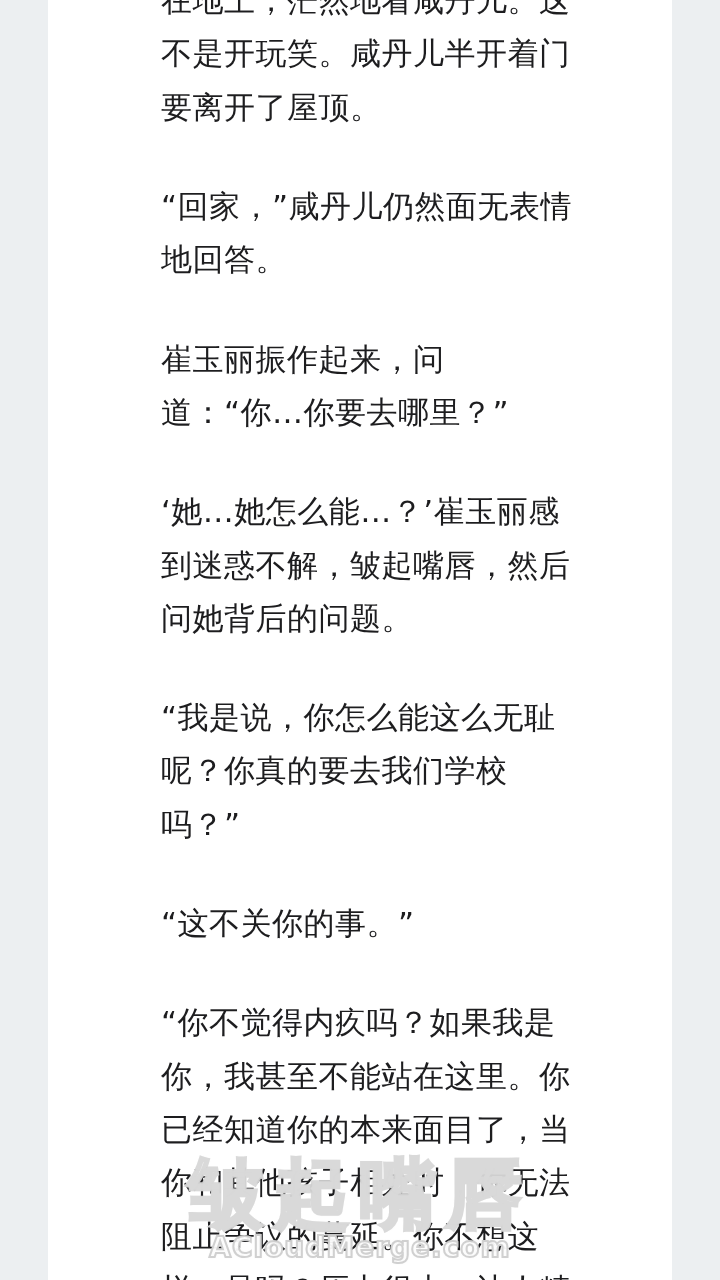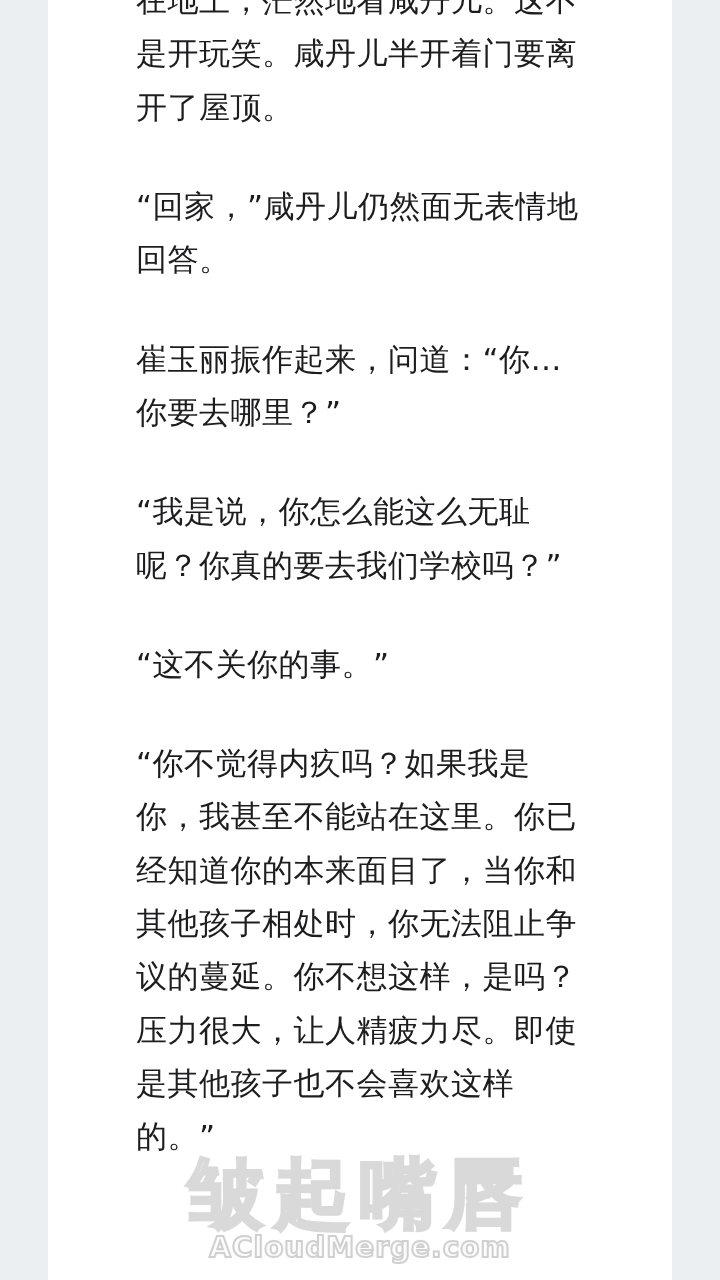--- a/index.html
+++ b/index.html
@@ -32,20 +32,21 @@
   .gutter.right { right: 0; }
 
   .reader {
     position: absolute;
     left: 48px;
     right: 48px;
     top: 0;
     bottom: 0;
     background: #ffffff;
     overflow: hidden;
+    padding-left: 25px;
   }
 
   .content {
     padding: 0 88px 0 88px;
     box-sizing: border-box;
     width: 100%;
   }
 
   p.para {
     margin: 0 0 46px 0;
@@ -99,20 +100,21 @@
 <div class="page">
 
   <div class="gutter left"></div>
   <div class="gutter right"></div>
 
   <div class="reader">
     <div class="content">
       <p class="para first">在地上，茫然地看咸丹儿。这不是开玩笑。咸丹儿半开着门要离开了屋顶。</p>
       <p class="para">“回家，”咸丹儿仍然面无表情地回答。</p>
       <p class="para">崔玉丽振作起来，问道：“你…你要去哪里？”</p>
+      <p class="para">‘她…她怎么能…？’崔玉丽感到迷惑不解，皱起嘴唇，然后问她背后的问题。</p>
       <p class="para">“我是说，你怎么能这么无耻呢？你真的要去我们学校吗？”</p>
       <p class="para">“这不关你的事。”</p>
       <p class="para">“你不觉得内疚吗？如果我是你，我甚至不能站在这里。你已经知道你的本来面目了，当你和其他孩子相处时，你无法阻止争议的蔓延。你不想这样，是吗？压力很大，让人精疲力尽。即使是其他孩子也不会喜欢这样的。”</p>
     </div>
   </div>
 
   <div class="watermark">
     <div class="wm-cn">皱起嘴唇</div>
     <div class="wm-en">ACloudMerge.com</div>
   </div>

